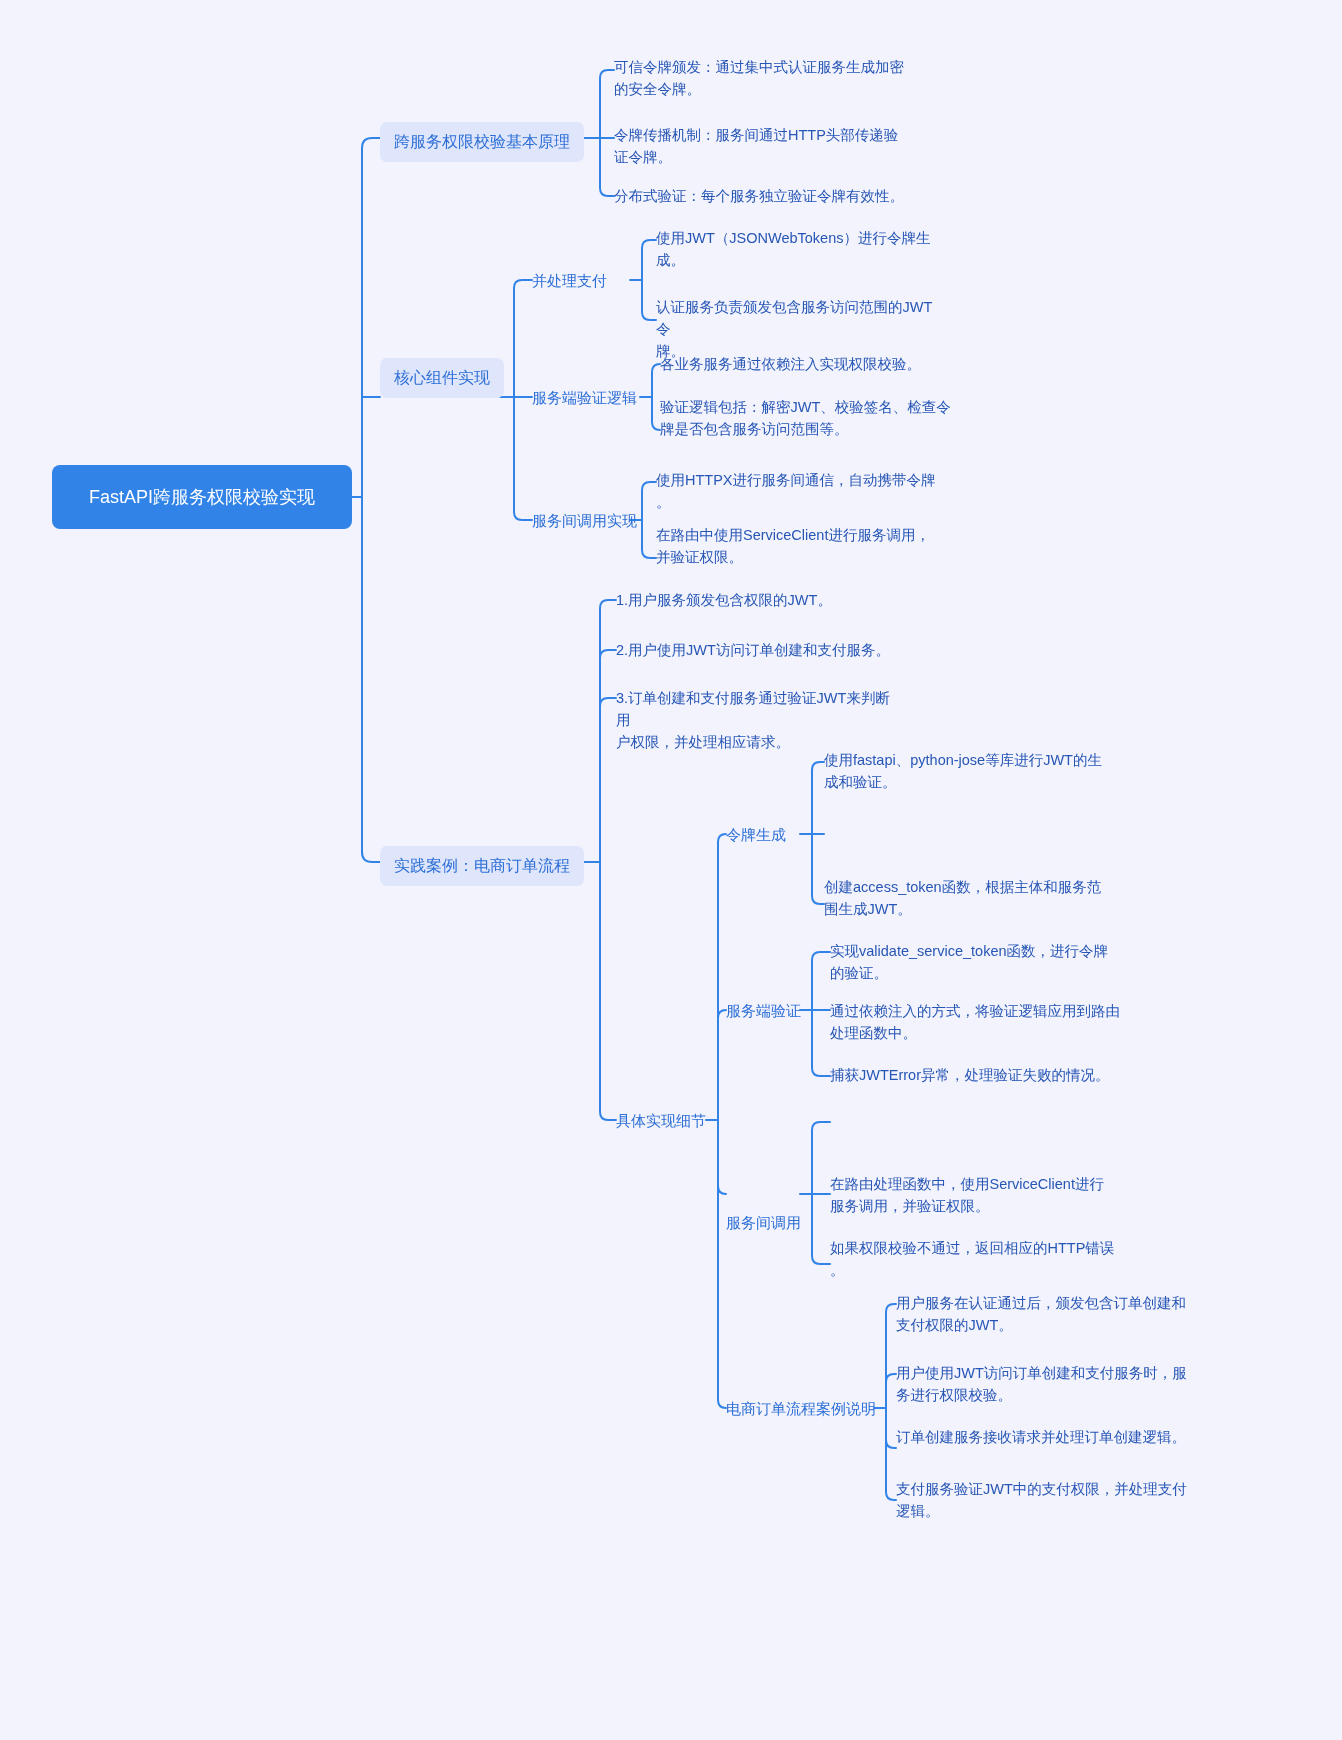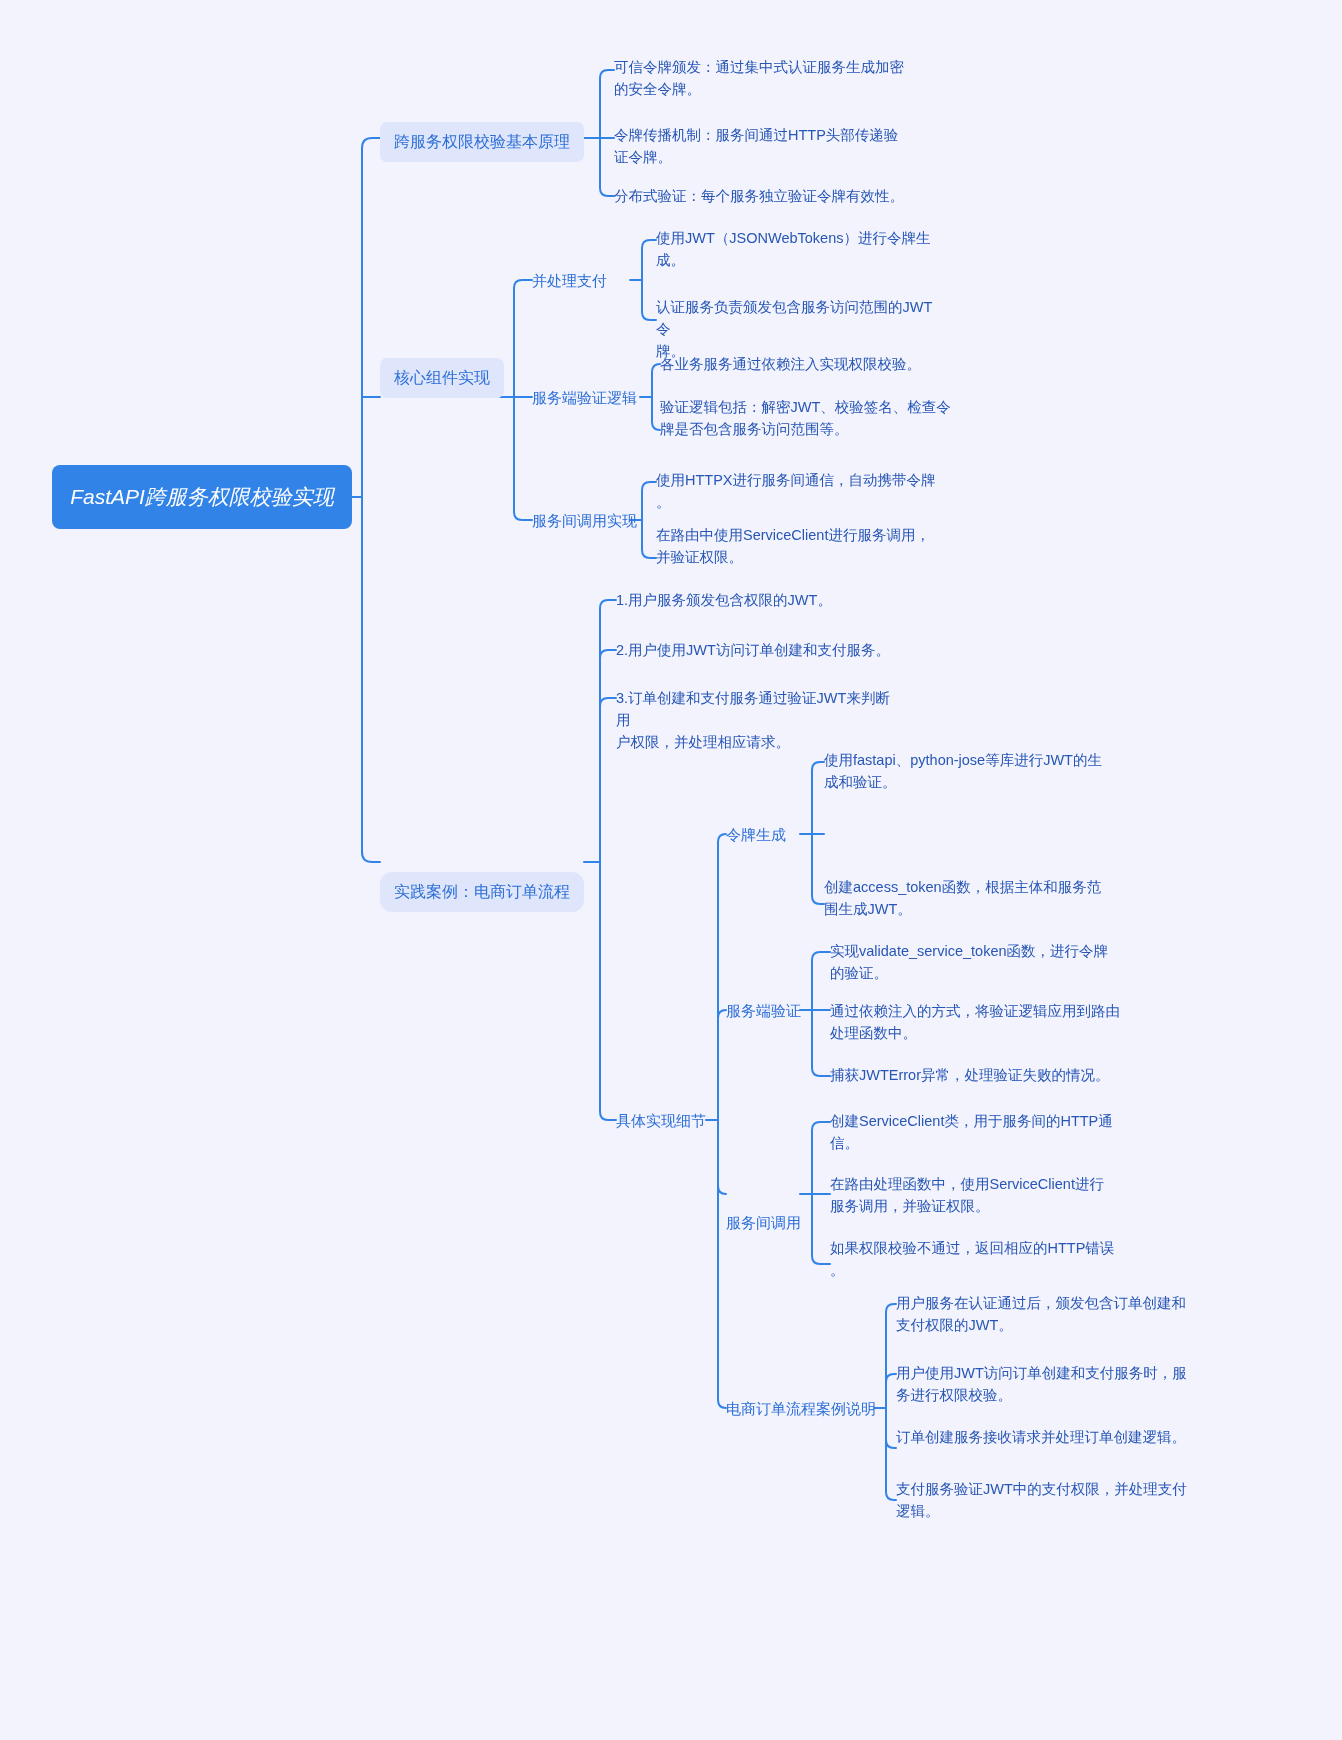--- a/index.html
+++ b/index.html
@@ -11,23 +11,23 @@
     position:relative;
   }
   #map{position:absolute;inset:0;}
   svg.links{position:absolute;left:0;top:0;width:1342px;height:1740px;pointer-events:none;}
   .node{position:absolute;box-sizing:border-box;}
 
   
   .root{
     left:52px;top:465px;width:300px;min-height:64px;
     background:#3183e8;border-radius:8px;
-    color:#ffffff;font-size:21px;line-height:32px;
+    color:#ffffff;font-size:18px;line-height:32px;
     display:flex;align-items:center;justify-content:center;
-    text-align:center;padding:8px 0;font-style:italic;
+    text-align:center;padding:8px 0;
   }
   
   .l1{
     background:#dfe6fb;border-radius:7px;
     color:#2d6fd6;font-size:16px;line-height:24px;
     padding:8px 14px;white-space:nowrap;
   }
   
   .l2{
     color:#2d6fd6;font-size:15px;line-height:21px;
@@ -132,21 +132,21 @@
   <div class="node leaf nowrapline" style="left:660px;top:353px;">各业务服务通过依赖注入实现权限校验。</div>
   <div class="node leaf" style="left:660px;top:396px;width:300px;">验证逻辑包括：解密JWT、校验签名、检查令
 牌是否包含服务访问范围等。</div>
 
   <div class="node l2" style="left:532px;top:510px;">服务间调用实现</div>
   <div class="node leaf" style="left:656px;top:469px;width:300px;">使用HTTPX进行服务间通信，自动携带令牌
 。</div>
   <div class="node leaf" style="left:656px;top:524px;width:300px;">在路由中使用ServiceClient进行服务调用，
 并验证权限。</div>
 
-  <div class="node l1" style="left:380px;top:872px;border-radius:12px;">实践案例：电商订单流程</div>
+  <div class="node l1" style="left:380px;top:846px;">实践案例：电商订单流程</div>
 
   <div class="node leaf nowrapline" style="left:616px;top:589px;">1.用户服务颁发包含权限的JWT。</div>
   <div class="node leaf nowrapline" style="left:616px;top:639px;">2.用户使用JWT访问订单创建和支付服务。</div>
   <div class="node leaf" style="left:616px;top:687px;width:280px;">3.订单创建和支付服务通过验证JWT来判断用
 户权限，并处理相应请求。</div>
 
   <div class="node l2" style="left:616px;top:1110px;">具体实现细节</div>
 
   <div class="node l2" style="left:726px;top:824px;">令牌生成</div>
   <div class="node leaf" style="left:824px;top:749px;width:300px;">使用fastapi、python-jose等库进行JWT的生
@@ -155,22 +155,20 @@
 围生成JWT。</div>
 
   <div class="node l2" style="left:726px;top:1000px;">服务端验证</div>
   <div class="node leaf" style="left:830px;top:940px;width:300px;">实现validate_service_token函数，进行令牌
 的验证。</div>
   <div class="node leaf" style="left:830px;top:1000px;width:300px;">通过依赖注入的方式，将验证逻辑应用到路由
 处理函数中。</div>
   <div class="node leaf nowrapline" style="left:830px;top:1064px;">捕获JWTError异常，处理验证失败的情况。</div>
 
   <div class="node l2" style="left:726px;top:1184px;margin-top:28px;">服务间调用</div>
-  <div class="node leaf" style="left:830px;top:1110px;width:300px;">创建ServiceClient类，用于服务间的HTTP通
-信。</div>
   <div class="node leaf" style="left:830px;top:1173px;width:300px;">在路由处理函数中，使用ServiceClient进行
 服务调用，并验证权限。</div>
   <div class="node leaf" style="left:830px;top:1237px;width:300px;">如果权限校验不通过，返回相应的HTTP错误
 。</div>
 
   <div class="node l2" style="left:726px;top:1398px;">电商订单流程案例说明</div>
   <div class="node leaf" style="left:896px;top:1292px;width:300px;">用户服务在认证通过后，颁发包含订单创建和
 支付权限的JWT。</div>
   <div class="node leaf" style="left:896px;top:1362px;width:300px;">用户使用JWT访问订单创建和支付服务时，服
 务进行权限校验。</div>

